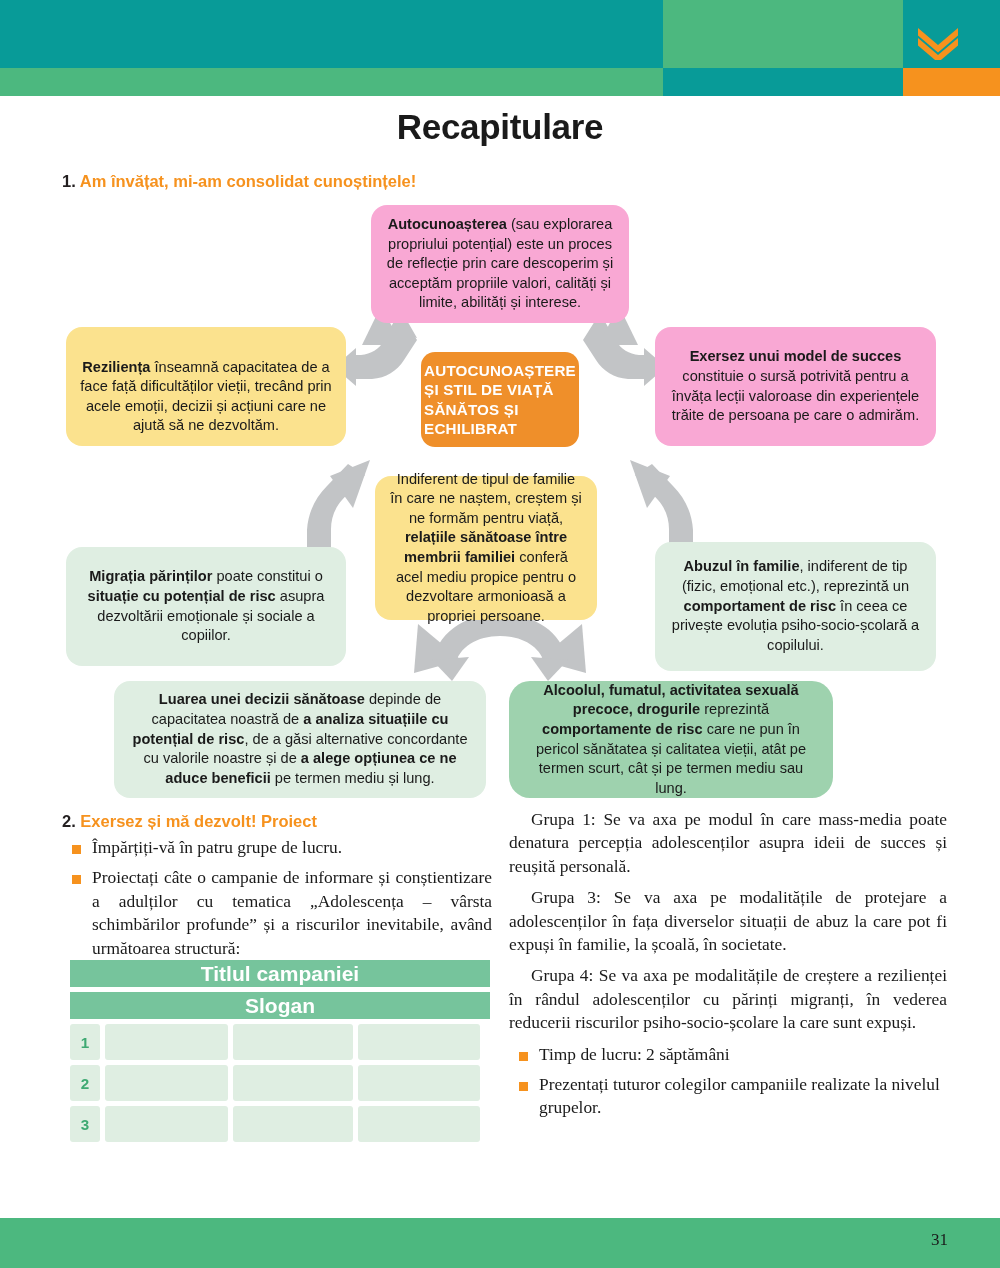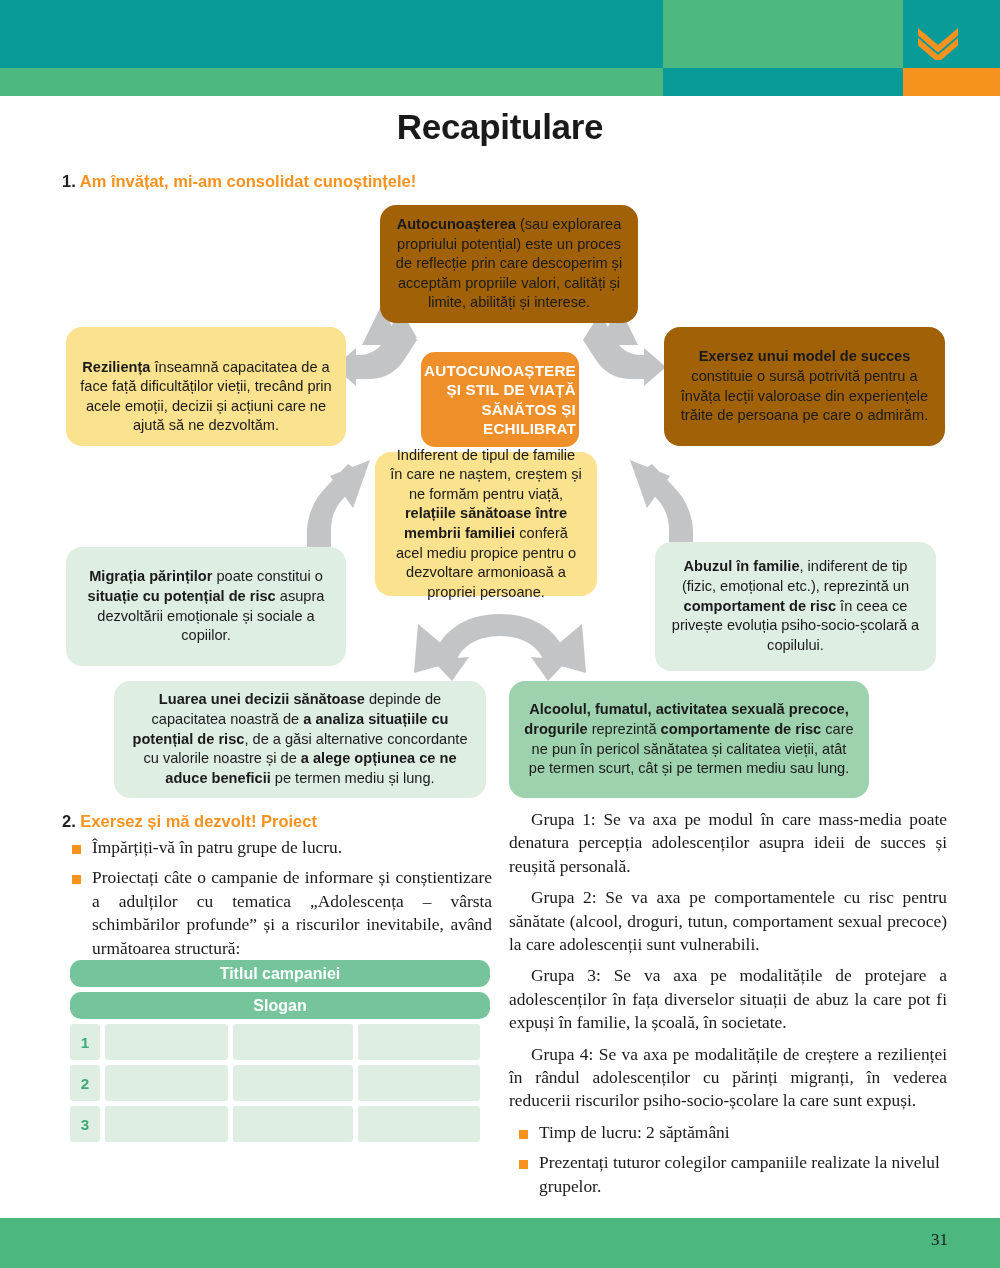--- a/index.html
+++ b/index.html
@@ -69,44 +69,44 @@
     align-items: center;
     justify-content: center;
     text-align: center;
     font-size: 14.6px;
     line-height: 1.345;
     color: #1a1a1a;
     padding: 10px 14px;
   }
   .dbox .t { display: block; }
   .dbox b { font-weight: bold; }
-  .yellow      { background: #a16207; margin-left: 9px; }
+  .yellow      { background: #f9a8d4; }
   .yellow-deep { background: #fbe28e; }
   .mint        { background: #dfeee2; }
   .green       { background: #9ed2ae; }
 
   #box-autocunoasterea { left: 371px; top: 205px;  width: 258px; height: 118px; }
   #box-rezilienta      { left: 66px;  top: 327px;  width: 280px; height: 119px; align-items: flex-end; }
   #box-alegerea        { left: 655px; top: 327px;  width: 281px; height: 119px; }
-  #box-familie         { left: 375px; top: 452px;  width: 222px; height: 144px; }
+  #box-familie         { left: 375px; top: 476px;  width: 222px; height: 144px; }
   #box-migratia        { left: 66px;  top: 547px;  width: 280px; height: 119px; align-items: center; }
   #box-abuzul          { left: 655px; top: 542px;  width: 281px; height: 129px; }
   #box-decizii         { left: 114px; top: 681px;  width: 372px; height: 117px; }
-  #box-alcoolul        { left: 509px; top: 681px;  width: 360px; height: 117px; }
+  #box-alcoolul        { left: 509px; top: 681px;  width: 324px; height: 117px; border-radius: 21px; }
 
   #box-center {
     position: absolute;
     left: 421px; top: 352px;
     width: 158px; height: 95px;
     background: #ef8f2a;
     border-radius: 14px;
     display: flex;
     align-items: center;
     justify-content: center;
-    text-align: right;
+    text-align: left;
     color: #ffffff;
     font-size: 15.2px;
     font-weight: bold;
     line-height: 1.27;
     letter-spacing: 0.2px;
   }
 
   
   #section2-heading {
     position: absolute;
@@ -146,24 +146,24 @@
 
   
   #campaign-table {
     position: absolute;
     left: 70px; top: 960px;
     width: 420px;
   }
   .tbl-fullrow {
     height: 27px;
     background: #76c49c;
-    border-radius: 11px;
+    border-radius: 0;
     color: #ffffff;
     font-weight: bold;
-    font-size: 16px;
+    font-size: 21px;
     display: flex;
     align-items: center;
     justify-content: center;
     margin-bottom: 5px;
   }
   .tbl-head-row {
     display: flex;
     gap: 5px;
     margin-bottom: 5px;
   }
@@ -378,21 +378,20 @@
   <div class="tbl-body-row">
     <div class="td-idx">3</div>
     <div class="td c1"></div>
     <div class="td c2"></div>
     <div class="td c3"></div>
   </div>
 </div>
 
 <div class="serif-col" id="right-col">
   <p class="p-indent">Grupa 1: Se va axa pe modul în care  mass-media poate denatura percepția adolescenților asupra ideii de succes și reușită personală.</p>
-  <p class="p-indent">Grupa 2: Se va axa pe comportamentele cu risc pentru sănătate (alcool, droguri, tutun, comportament sexual precoce) la care adolescenții sunt vulnerabili.</p>
   <p class="p-indent">Grupa 3: Se va axa pe modalitățile de protejare a adolescenților în fața diverselor situații de abuz la care pot fi expuși în familie, la școală, în societate.</p>
   <p class="p-indent">Grupa 4: Se va axa pe modalitățile de creștere a rezilienței în rândul adolescenților cu părinți migranți, în vederea reducerii riscurilor psiho-socio-școlare la care sunt expuși.</p>
   <p class="bullet-line">
     <span class="sq"></span><span>Timp de lucru: 2 săptămâni</span>
   </p>
   <p class="bullet-line">
     <span class="sq"></span><span>Prezentați tuturor colegilor campaniile realizate la nivelul grupelor.</span>
   </p>
 </div>
 

